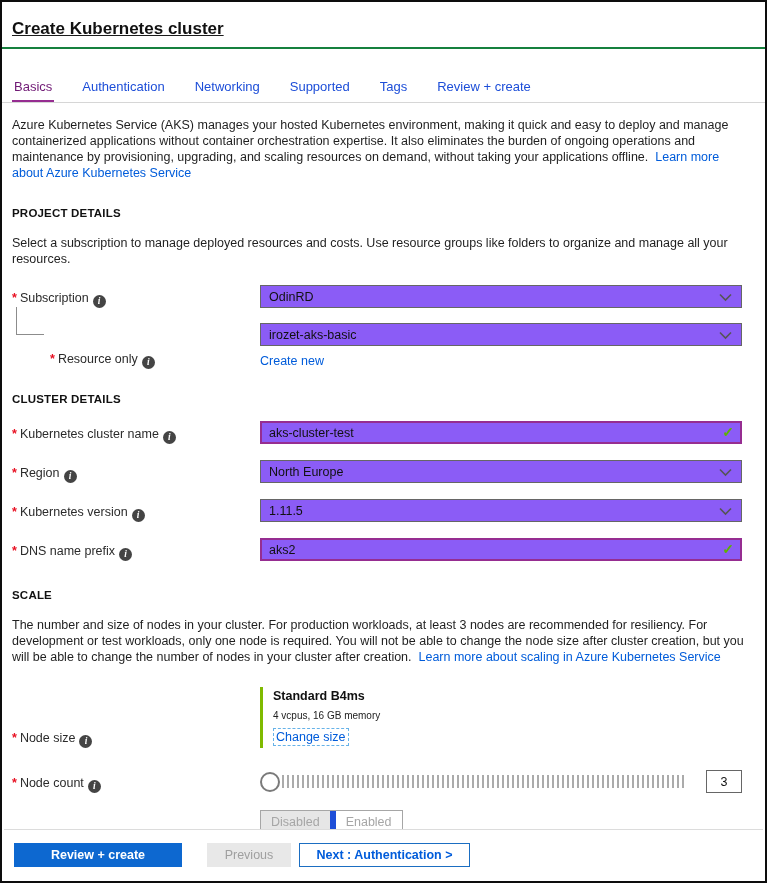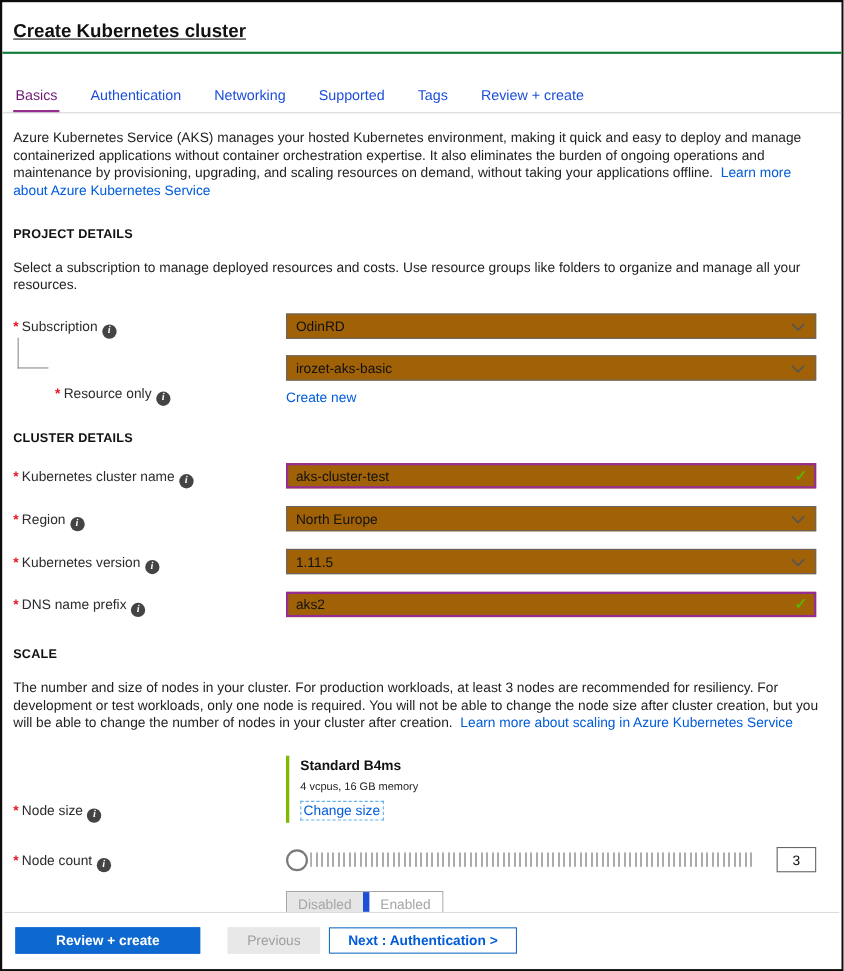--- a/index.html
+++ b/index.html
@@ -33,21 +33,21 @@
   .req { color: #e81123; margin-right: 3px; font-weight: bold; }
   .info-icon {
     display: inline-block; width: 13px; height: 13px; border-radius: 50%;
     background: #444; color: #fff; font-size: 9.5px; line-height: 13px; text-align: center;
     font-style: italic; font-weight: bold; vertical-align: -2px; margin-left: 4px;
     font-family: "Liberation Serif", serif;
   }
   .info-icon::before { content: "i"; }
   
   .select, .text-input {
-    width: 100%; height: 23px; background: #a16207; border: 1px solid #666;
+    width: 100%; height: 23px; background: #8b5cf6; border: 1px solid #666;
     display: flex; align-items: center; padding: 0 8px; font-size: 12.5px; color: #111;
     position: relative; cursor: pointer;
   }
   .select .chev { position: absolute; right: 9px; top: 7px; }
   input.text-input {
     font-family: "Liberation Sans", sans-serif; outline: none; display: block; padding-right: 26px;
   }
   .text-input.edited { border: 2px solid #962d91; padding-left: 7px; }
   .valid-check {
     position: absolute; right: 8px; top: 3px; color: #5db300; font-size: 14px; font-weight: bold;

